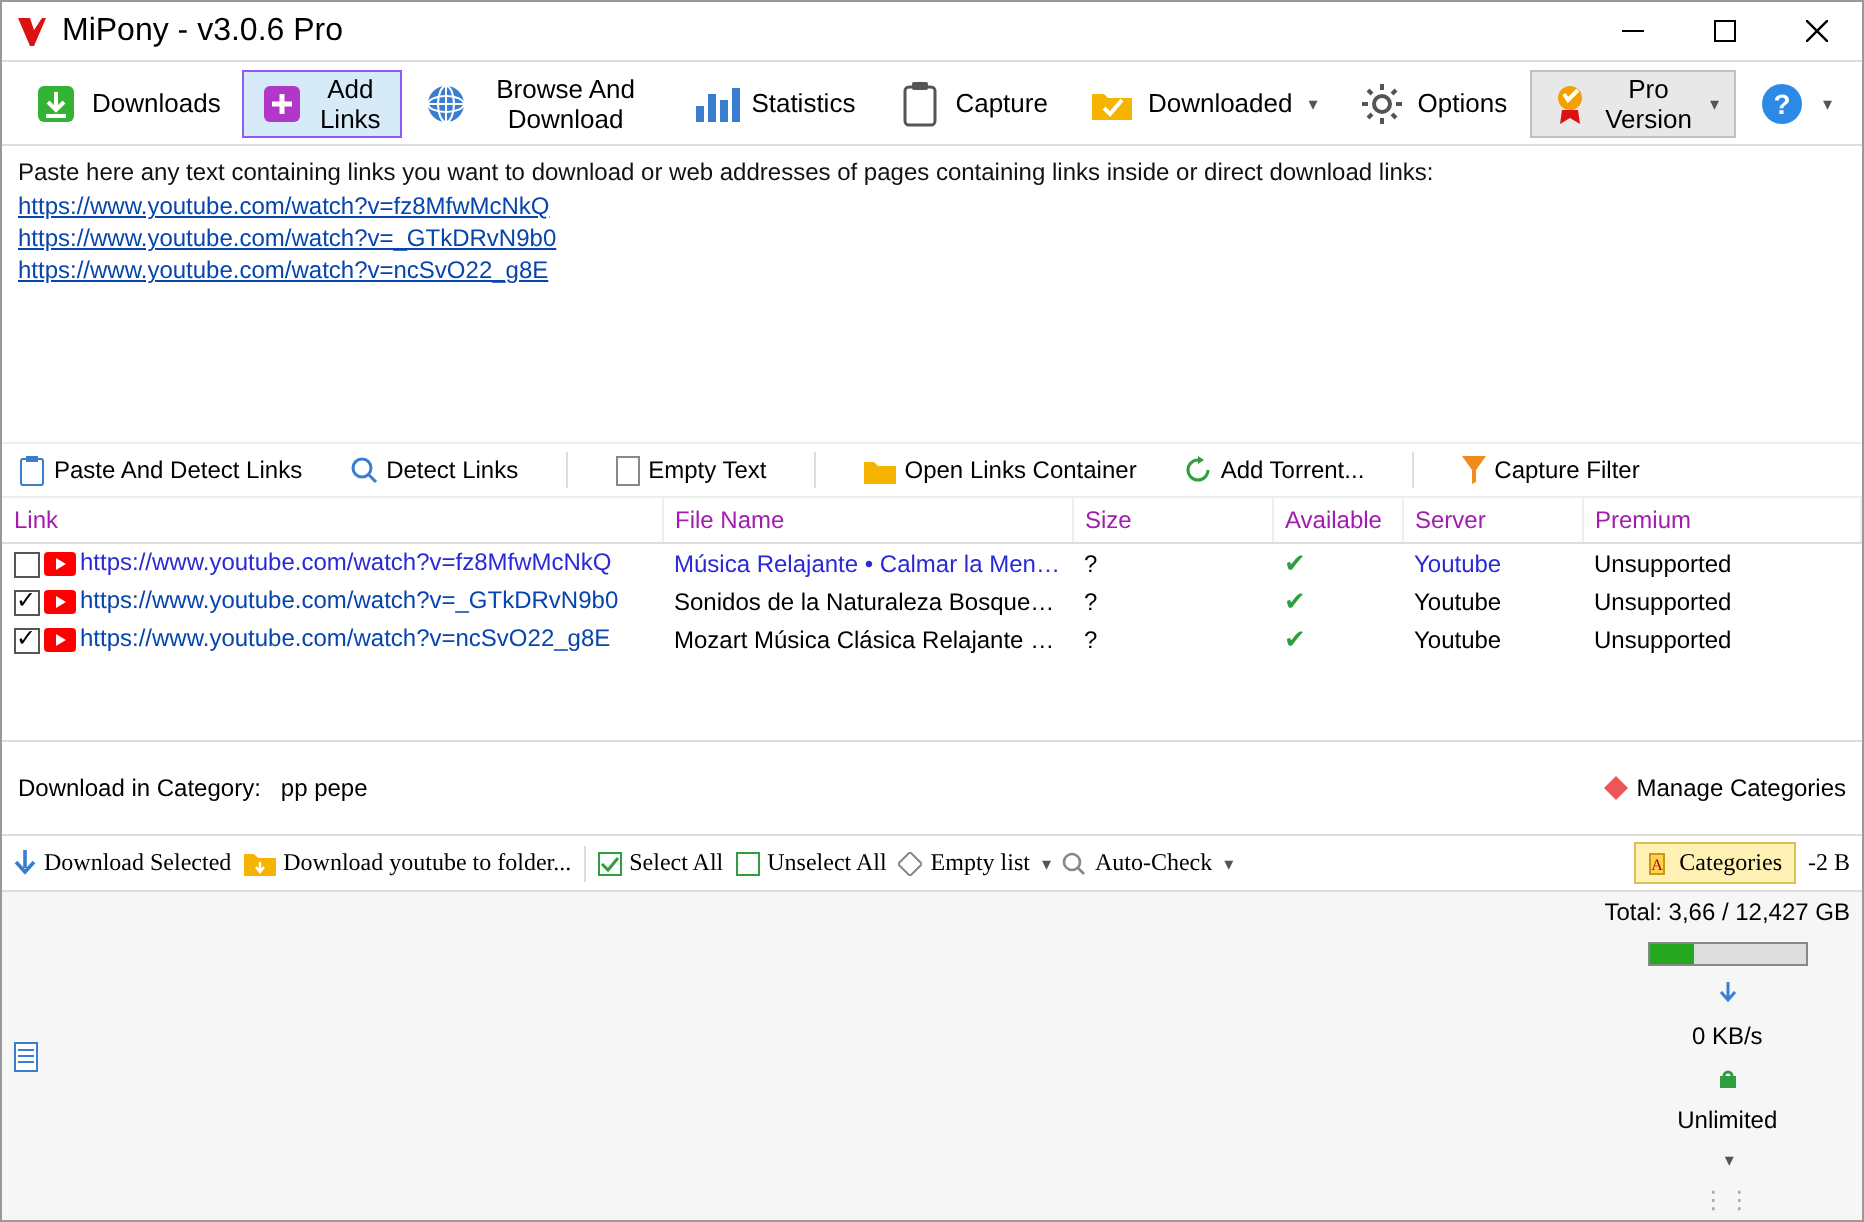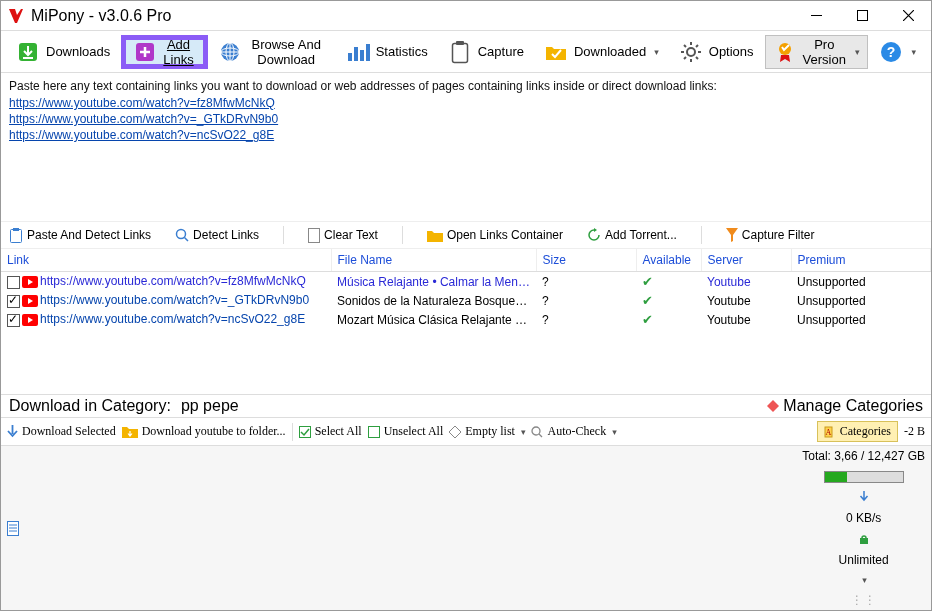--- a/index.html
+++ b/index.html
@@ -5,48 +5,48 @@
 * { box-sizing: border-box; margin: 0; padding: 0; }
 html, body { width: 932px; height: 611px; font-family: "Segoe UI", Tahoma, sans-serif; font-size: 12px; color: #000; background: #fff; overflow: hidden; }
 .window { width: 932px; height: 611px; display: flex; flex-direction: column; border: 1px solid #999; background: #fff; }
 .titlebar { height: 30px; display: flex; align-items: center; padding: 0 0 0 6px; background: #fff; border-bottom: 1px solid #ddd; }
 .titlebar .app-icon { width: 18px; height: 18px; margin-right: 6px; }
 .titlebar .title { flex: 1; font-size: 16px; }
 .titlebar .winbtn { width: 46px; height: 30px; display: flex; align-items: center; justify-content: center; font-family: sans-serif; font-size: 13px; }
 
 .toolbar { height: 42px; display: flex; align-items: center; gap: 2px; padding: 2px 6px; background: #fff; border-bottom: 1px solid #ddd; }
 .tbtn { height: 34px; display: flex; align-items: center; gap: 6px; padding: 0 8px; border: 1px solid transparent; background: transparent; cursor: pointer; font-size: 13px; color: #000; }
-.tbtn.active { background: #d6eaf8; border: 5px solid #8b5cf6; text-decoration: underline; }
+.tbtn.active { background: #d6eaf8; border: 1px solid #8b5cf6; }
 .tbtn.pro { background: #e8e8e8; border: 1px solid #c0c0c0; }
 .tbtn .ticon { width: 24px; height: 24px; display: flex; align-items: center; justify-content: center; }
 .drop { font-size: 9px; margin-left: 2px; color: #555; }
 
 .hint { padding: 6px 8px 2px 8px; font-size: 12px; color: #111; }
 .linkarea { padding: 0 8px 10px 8px; }
 .linkarea a { color: #0645ad; text-decoration: underline; font-size: 12px; display: block; line-height: 16px; }
 
 .spacer1 { flex-shrink: 0; height: 68px; }
 
 .actionbar { display: flex; align-items: center; gap: 24px; padding: 4px 8px; border-top: 1px solid #eee; border-bottom: 1px solid #eee; font-size: 12px; flex-wrap: nowrap; }
 .abtn { display: flex; align-items: center; gap: 4px; cursor: pointer; white-space: nowrap; }
 .sep { width: 1px; height: 18px; background: #ddd; }
 
 .grid { flex: 1; overflow: auto; }
 .grid table { width: 100%; border-collapse: collapse; table-layout: fixed; }
-.grid th { text-align: left; font-weight: normal; padding: 4px 6px; border-bottom: 1px solid #ddd; background: #fff; font-size: 12px; color: #1d4ed8; border-right: 1px solid #eee; }
+.grid th { text-align: left; font-weight: normal; padding: 4px 6px; border-bottom: 1px solid #ddd; background: #fff; font-size: 12px; color: #a21caf; border-right: 1px solid #eee; }
 .grid td { padding: 2px 6px; font-size: 12px; white-space: nowrap; overflow: hidden; text-overflow: ellipsis; vertical-align: middle; }
 .grid tr.row td { height: 18px; }
 .cb { width: 13px; height: 13px; border: 1px solid #555; display: inline-block; vertical-align: middle; margin-right: 2px; background: #fff; position: relative; }
 .cb.checked::after { content: "✓"; position: absolute; top: -3px; left: 0; font-size: 12px; color: #000; }
 .yt { display: inline-flex; align-items: center; vertical-align: middle; margin-right: 2px; }
 .linkcell { color: #0645ad; }
 .row0 .linkcell, .row0 .fname, .row0 .server { color: #2a29d6; }
 .check { color: #2e9e3f; font-size: 13px; }
 
-.catbar { display: flex; align-items: center; gap: 10px; padding: 2px 8px; border-top: 1px solid #ddd; font-size: 16px; }
+.catbar { display: flex; align-items: center; gap: 10px; padding: 16px 8px; border-top: 1px solid #ddd; font-size: 12px; }
 .catbar .right { margin-left: auto; display: flex; align-items: center; gap: 4px; }
 
 .botbar { display: flex; align-items: center; gap: 6px; padding: 3px 6px; border-top: 1px solid #ddd; font-size: 12px; flex-wrap: nowrap; font-family: Liberation Serif, serif; }
 .botbar .bbtn { display: flex; align-items: center; gap: 4px; cursor: pointer; white-space: nowrap; }
 .botbar .right { margin-left: auto; display: flex; align-items: center; gap: 6px; }
 .catbtn { background: #fff0b3; border: 1px solid #d8c15a; padding: 2px 6px; display: flex; align-items: center; gap: 4px; }
 
 .statusbar { display: flex; align-items: center; gap: 8px; padding: 3px 6px; border-top: 1px solid #ddd; font-size: 12px; background: #f6f6f6; }
 .statusbar .right { margin-left: auto; display: flex; align-items: center; gap: 8px; flex-direction: column; }
 .progress { width: 80px; height: 12px; border: 1px solid #888; background: #ddd; position: relative; }
@@ -217,21 +217,21 @@
         </span>
     <span>Detect Links</span>
   </span>
   <span class="sep"></span>
   <span class="abtn">
     <span>
           <svg width="12" height="15">
             <rect x="0.5" y="0.5" width="11" height="14" fill="#fff" stroke="#888"></rect>
           </svg>
         </span>
-    <span>Clear Text</span>
+    <span>Empty Text</span>
   </span>
   <span class="sep"></span>
   <span class="abtn">
     <span>
           <svg width="16" height="13">
             <path d="M0 2 L5 2 L7 4 L16 4 L16 13 L0 13 Z" fill="#f4b400"></path>
           </svg>
         </span>
     <span>Open Links Container</span>
   </span>

